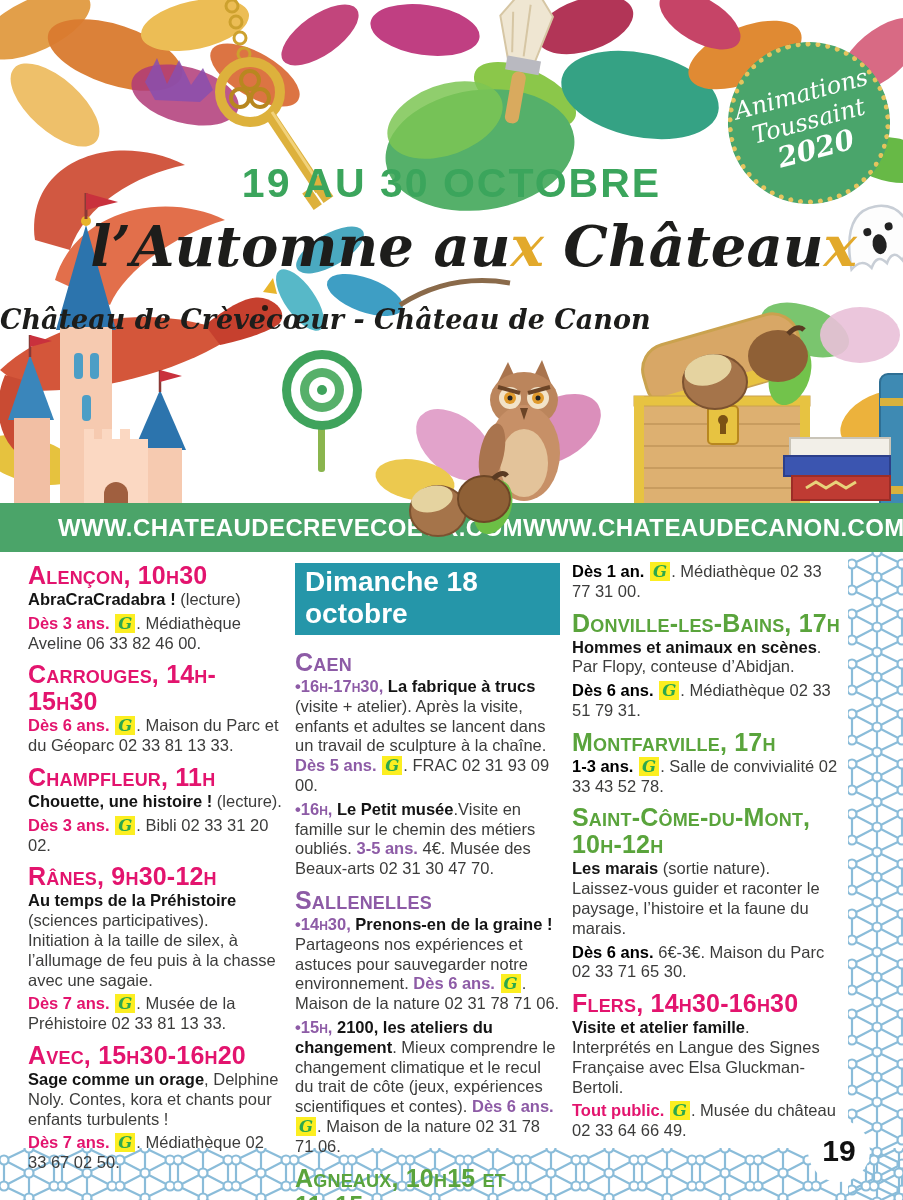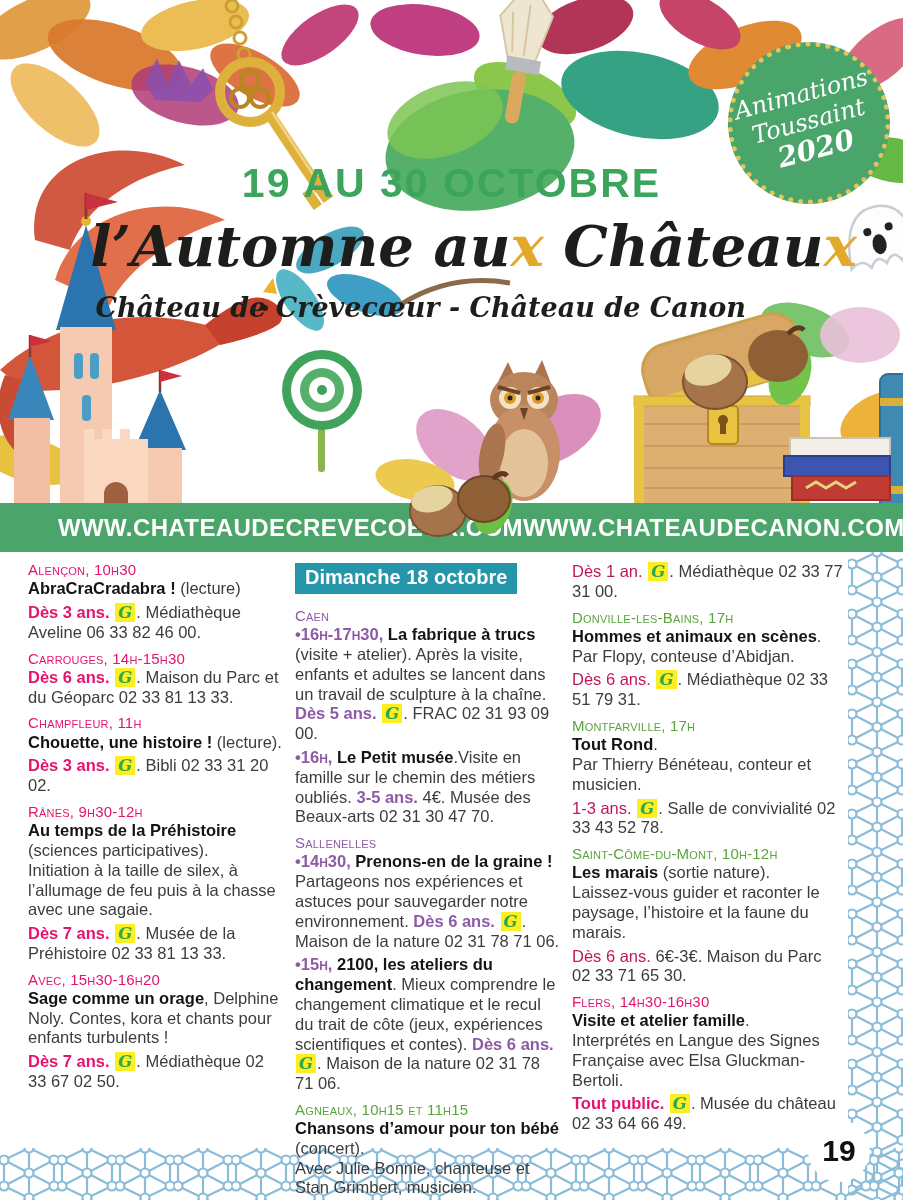--- a/index.html
+++ b/index.html
@@ -9,21 +9,21 @@
   
   .collage{position:absolute;top:0;left:0;width:903px;height:552px;}
 
   .date-range{position:absolute;top:160px;left:0;width:903px;text-align:center;
     font-size:41px;font-weight:bold;color:#3ba55c;letter-spacing:2px;}
   .main-title{position:absolute;top:213px;left:0;width:903px;text-align:center;
     font-family:"DejaVu Serif",serif;font-style:italic;font-weight:bold;
     font-size:56px;color:#1d1d1b;white-space:nowrap;padding-left:22px;}
   .main-title .gold{color:#e2a92b;}
   .main-title .ink{color:#1d1d1b;}
-  .subtitle{position:absolute;top:292px;left:0;width:746px;text-align:right;
+  .subtitle{position:absolute;top:304px;left:0;width:746px;text-align:left;
     font-family:"DejaVu Serif",serif;font-style:italic;font-weight:bold;
     font-size:27px;color:#1d1d1b;}
 
   .badge{position:absolute;top:42px;left:728px;width:152px;height:152px;
     background:#4aa56b;border-radius:50%;border:5px dotted #e5c45e;
     transform:rotate(-15deg);display:flex;flex-direction:column;align-items:center;
     justify-content:center;color:#fff;font-family:"DejaVu Serif",serif;font-style:italic;}
   .badge .bl{font-size:24px;line-height:1.15;}
   .badge .by{font-size:28px;font-weight:bold;line-height:1.1;}
 
@@ -31,36 +31,36 @@
     color:#fff;display:flex;align-items:center;justify-content:space-between;
     padding:0 58px;box-sizing:border-box;font-weight:bold;font-size:24px;letter-spacing:.4px;z-index:2;}
   .banner-acorns{position:absolute;top:455px;left:398px;z-index:3;}
 
   
   .content{position:absolute;top:562px;left:28px;width:816px;display:flex;gap:12px;z-index:1;}
   .col{box-sizing:border-box;}
   .col1{width:255px;}
   .col2{width:265px;}
   .col3{width:272px;}
-  .hd{font-variant:small-caps;font-size:15px;font-weight:normal;margin:8px 0 1px;
+  .hd{font-variant:small-caps;font-size:25px;font-weight:bold;margin:8px 0 1px;
       letter-spacing:.2px;line-height:1.08;}
   .hd-pink{color:#e3146e;}
   .hd-purple{color:#8d5ba6;}
   .hd-green{color:#5aa43c;}
   .entry:first-child .hd{margin-top:0;}
   .par{margin:0 0 4px;font-size:16.5px;line-height:1.2;color:#3c3c3b;white-space:pre-line;}
   .t-n{color:#3c3c3b;}
   .t-b{font-weight:bold;color:#141414;}
   .t-pink{font-weight:bold;color:#e3146e;}
   .t-purple{font-weight:bold;color:#8d5ba6;}
-  .t-green{font-weight:normal;color:#be185d;}
+  .t-green{font-weight:bold;color:#000000;}
   .t-time{font-weight:bold;color:#8d5ba6;font-variant:small-caps;}
   .gsym{background:#fcee21;color:#2ea84c;font-style:italic;font-weight:bold;
         font-family:"DejaVu Serif",serif;padding:0 3px;margin:0 1px;}
-  .day-banner{background:#2596a9;color:#fff;font-weight:bold;font-size:20px;
+  .day-banner{background:#2596a9;color:#fff;font-weight:bold;font-size:28px;
       padding:3px 10px 5px;display:inline-block;margin:1px 0 6px;}
 
   
   .pattern-right{position:absolute;top:552px;left:848px;width:55px;height:648px;}
   .pattern-bottom{position:absolute;top:1148px;left:0;width:903px;height:52px;}
   .page-num{position:absolute;top:1120px;left:808px;width:62px;height:62px;background:#fff;
     border-radius:50%;display:flex;align-items:center;justify-content:center;
     font-size:30px;font-weight:bold;color:#111;z-index:4;}
 </style>
 </head>
@@ -298,22 +298,20 @@
           <p class="par"><span class="t-green">Dès 1 an. </span><span class="gsym">G</span><span class="t-n">. Médiathèque 02 33 77 31 00.</span></p>
         </div>
         <div class="entry">
           <h3 class="hd hd-green">Donville-les-Bains, 17h</h3>
           <p class="par"><span class="t-b">Hommes et animaux en scènes</span><span class="t-n">.
 Par Flopy, conteuse d’Abidjan.</span></p>
           <p class="par"><span class="t-green">Dès 6 ans. </span><span class="gsym">G</span><span class="t-n">. Médiathèque 02 33 51 79 31.</span></p>
         </div>
         <div class="entry">
           <h3 class="hd hd-green">Montfarville, 17h</h3>
-          <p class="par"><span class="t-b">Tout Rond</span><span class="t-n">.
-Par Thierry Bénéteau, conteur et musicien.</span></p>
           <p class="par"><span class="t-green">1-3 ans. </span><span class="gsym">G</span><span class="t-n">. Salle de convivialité 02 33 43 52 78.</span></p>
         </div>
         <div class="entry">
           <h3 class="hd hd-green">Saint-Côme-du-Mont, 10h-12h</h3>
           <p class="par"><span class="t-b">Les marais</span><span class="t-n"> (sortie nature).
 Laissez-vous guider et raconter le paysage, l’histoire et la faune du marais.</span></p>
           <p class="par"><span class="t-green">Dès 6 ans. </span><span class="t-n">6€-3€. Maison du Parc 02 33 71 65 30.</span></p>
         </div>
         <div class="entry">
           <h3 class="hd hd-pink">Flers, 14h30-16h30</h3>

